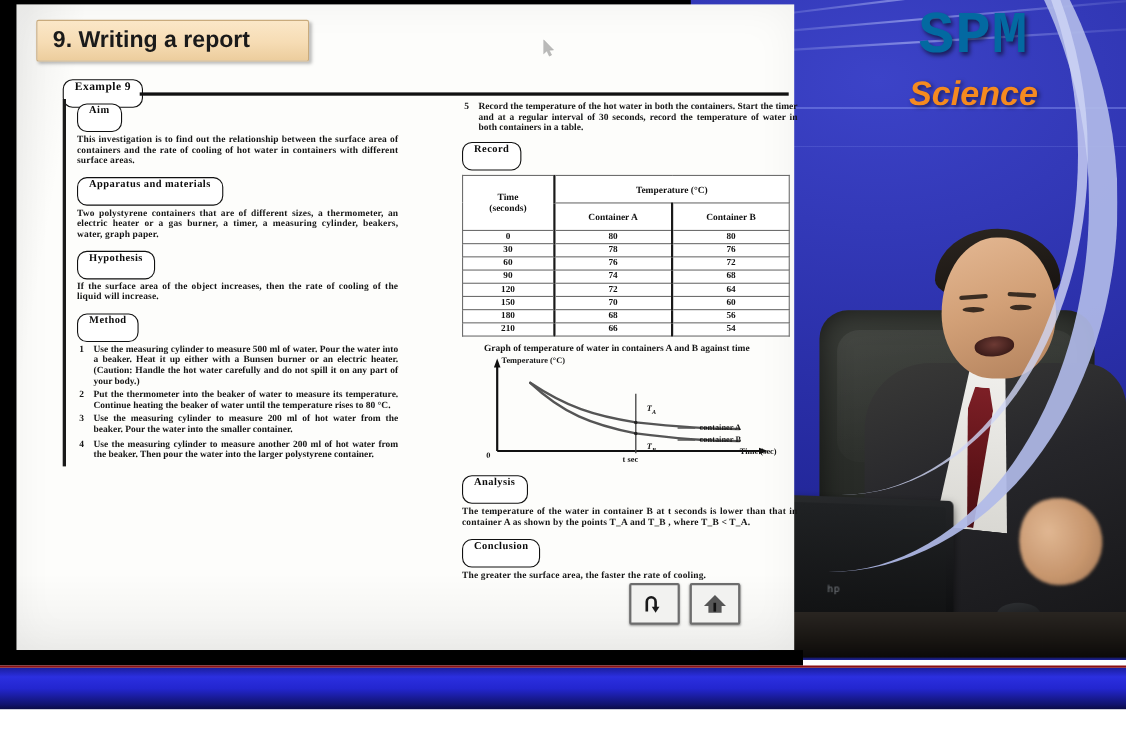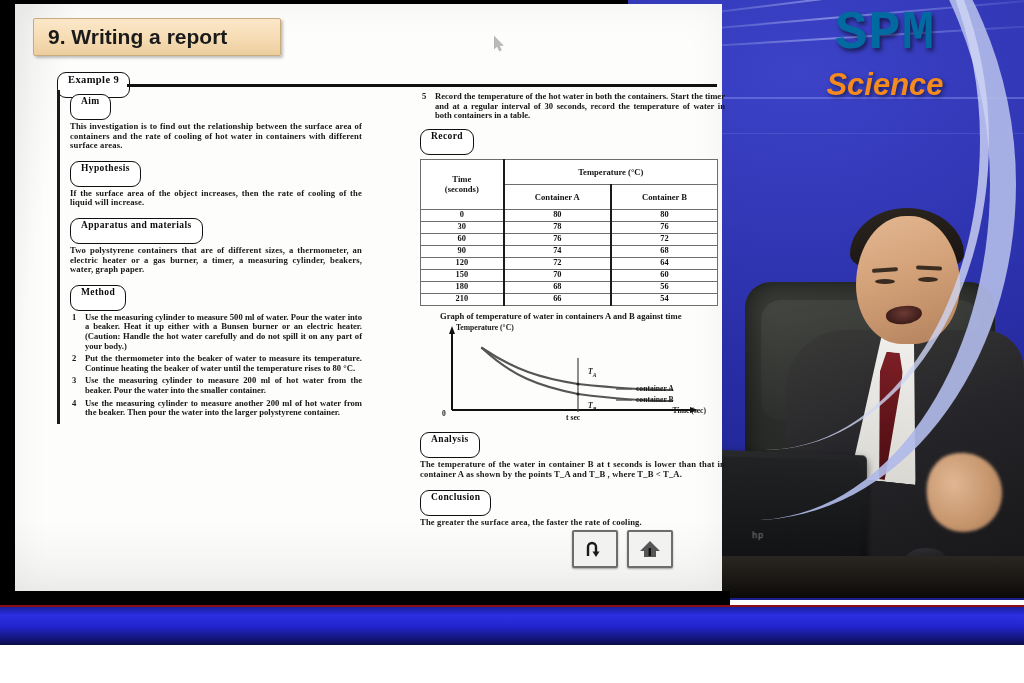--- a/index.html
+++ b/index.html
@@ -476,27 +476,27 @@
 
       <div class="col col-left">
 
 
         <div class="blk">
           <span class="pill">Aim</span>
           <div class="blk-body">This investigation is to find out the relationship between the surface area of containers and the rate of cooling of hot water in containers with different surface areas.</div>
         </div>
 
         <div class="blk">
+          <span class="pill">Apparatus and materials</span>
+          <div class="blk-body">Two polystyrene containers that are of different sizes, a thermometer, an electric heater or a gas burner, a timer, a measuring cylinder, beakers, water, graph paper.</div>
+        </div>
+
+        <div class="blk">
           <span class="pill">Hypothesis</span>
           <div class="blk-body">If the surface area of the object increases, then the rate of cooling of the liquid will increase.</div>
-        </div>
-
-        <div class="blk">
-          <span class="pill">Apparatus and materials</span>
-          <div class="blk-body">Two polystyrene containers that are of different sizes, a thermometer, an electric heater or a gas burner, a timer, a measuring cylinder, beakers, water, graph paper.</div>
         </div>
 
         <div class="blk">
           <span class="pill">Method</span>
           <ul class="numlist">
             <li>
               <b class="n">1</b>
               <span>Use the measuring cylinder to measure 500 ml of water. Pour the water into a beaker. Heat it up either with a Bunsen burner or an electric heater. (Caution: Handle the hot water carefully and do not spill it on any part of your body.)</span>
             </li>
             <li>

